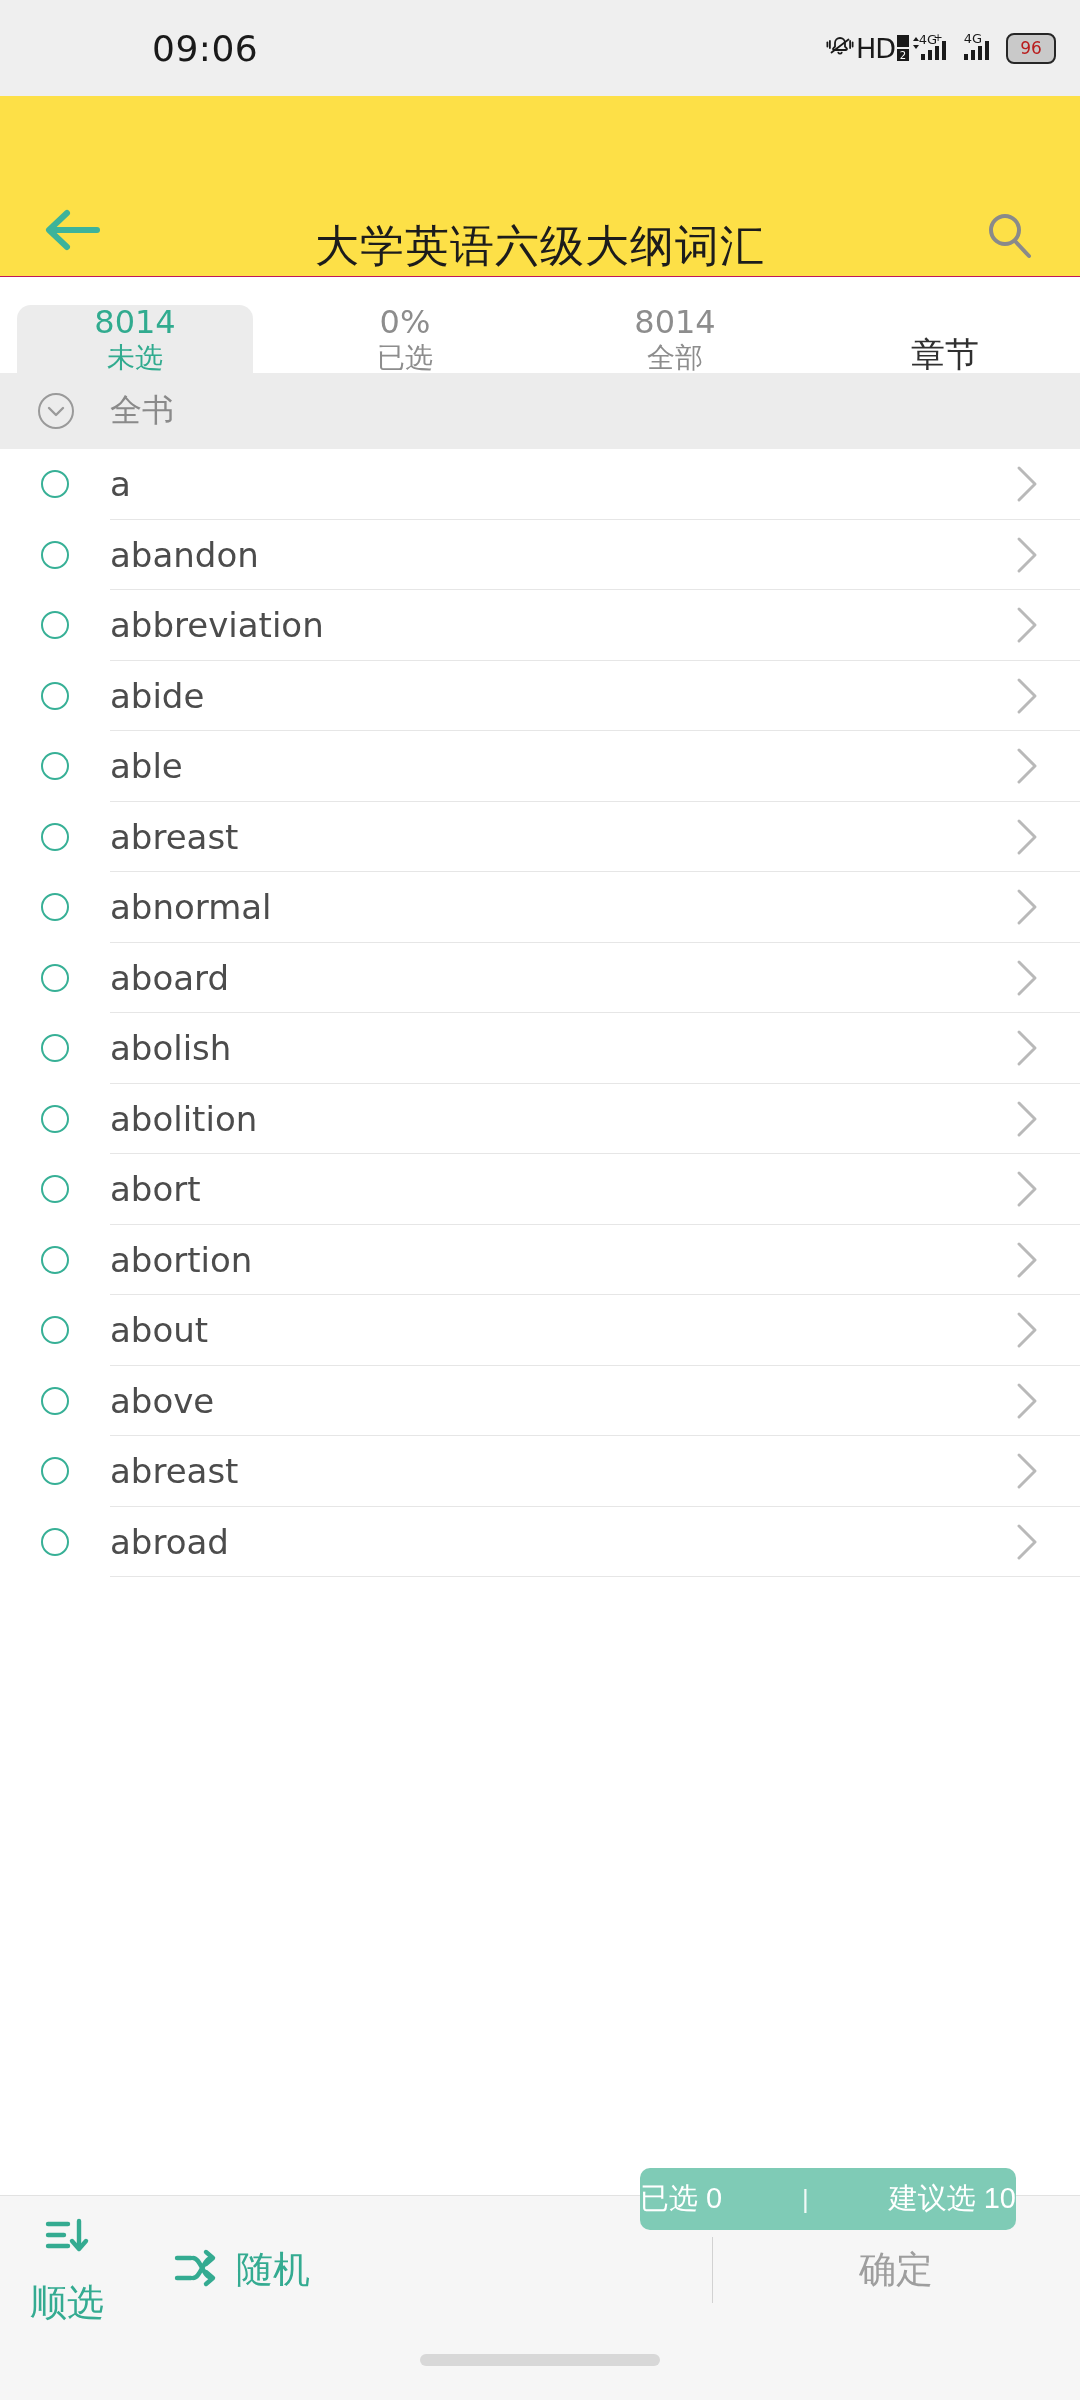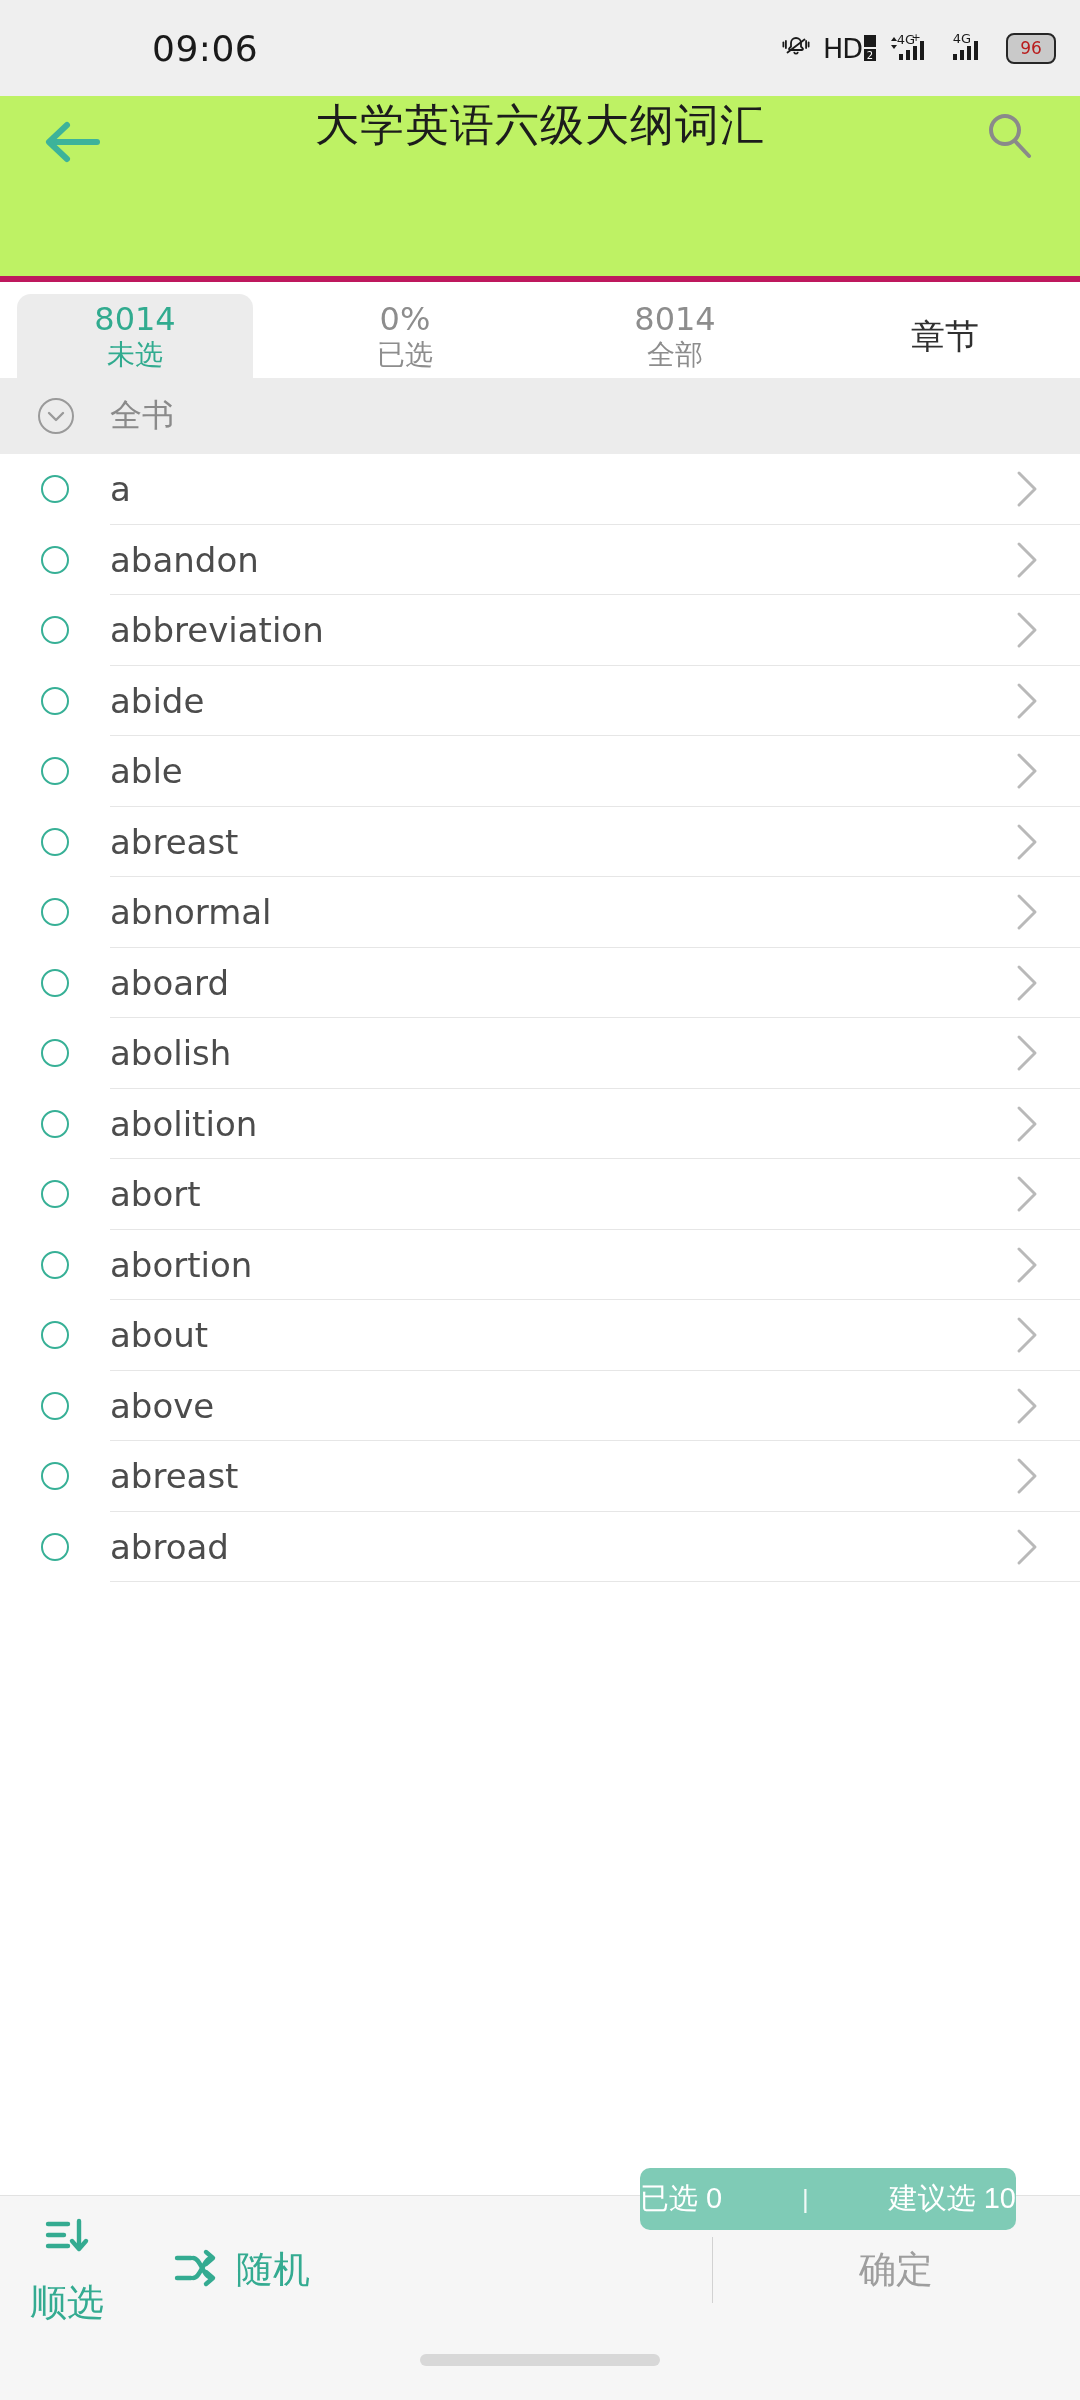--- a/index.html
+++ b/index.html
@@ -42,21 +42,20 @@
     letter-spacing: 0.5px;
     font-family: "DejaVu Sans", sans-serif;
   }
   .status-icons {
     position: absolute;
     right: 24px;
     top: 50%;
     transform: translateY(-50%);
     display: flex;
     align-items: center;
-    gap: 11px;
   }
   .sicon { display: block; }
   .battery {
     width: 46px;
     height: 27px;
     border: 2.5px solid #262626;
     border-radius: 8px;
     display: flex;
     align-items: center;
     justify-content: center;
@@ -78,26 +77,26 @@
     font-size: 27px;
     font-weight: 500;
     line-height: 1;
     letter-spacing: -1px;
     font-family: "DejaVu Sans", sans-serif;
   }
 
   
   .title-bar {
     height: 180px;
-    background: #bef264;
-    display: flex;
-    align-items: flex-start;
-    position: relative;
-    flex: 0 0 auto;
-    border-bottom: 6px solid #be185d;
+    background: #fde047;
+    display: flex;
+    align-items: flex-end;
+    position: relative;
+    flex: 0 0 auto;
+    border-bottom: 1px solid #be185d;
   }
   .back-btn {
     position: absolute;
     left: 26px;
     width: 92px;
     height: 92px;
     display: flex;
     align-items: center;
     justify-content: center;
     cursor: pointer;
@@ -122,20 +121,21 @@
 
   
   .tabs {
     height: 96px;
     background: #ffffff;
     display: flex;
     flex: 0 0 auto;
     position: relative;
     padding-top: 12px;
     box-sizing: border-box;
+    align-items: flex-end;
   }
   .tab {
     flex: 1 1 0;
     display: flex;
     flex-direction: column;
     align-items: center;
     justify-content: center;
     cursor: pointer;
     position: relative;
   }

